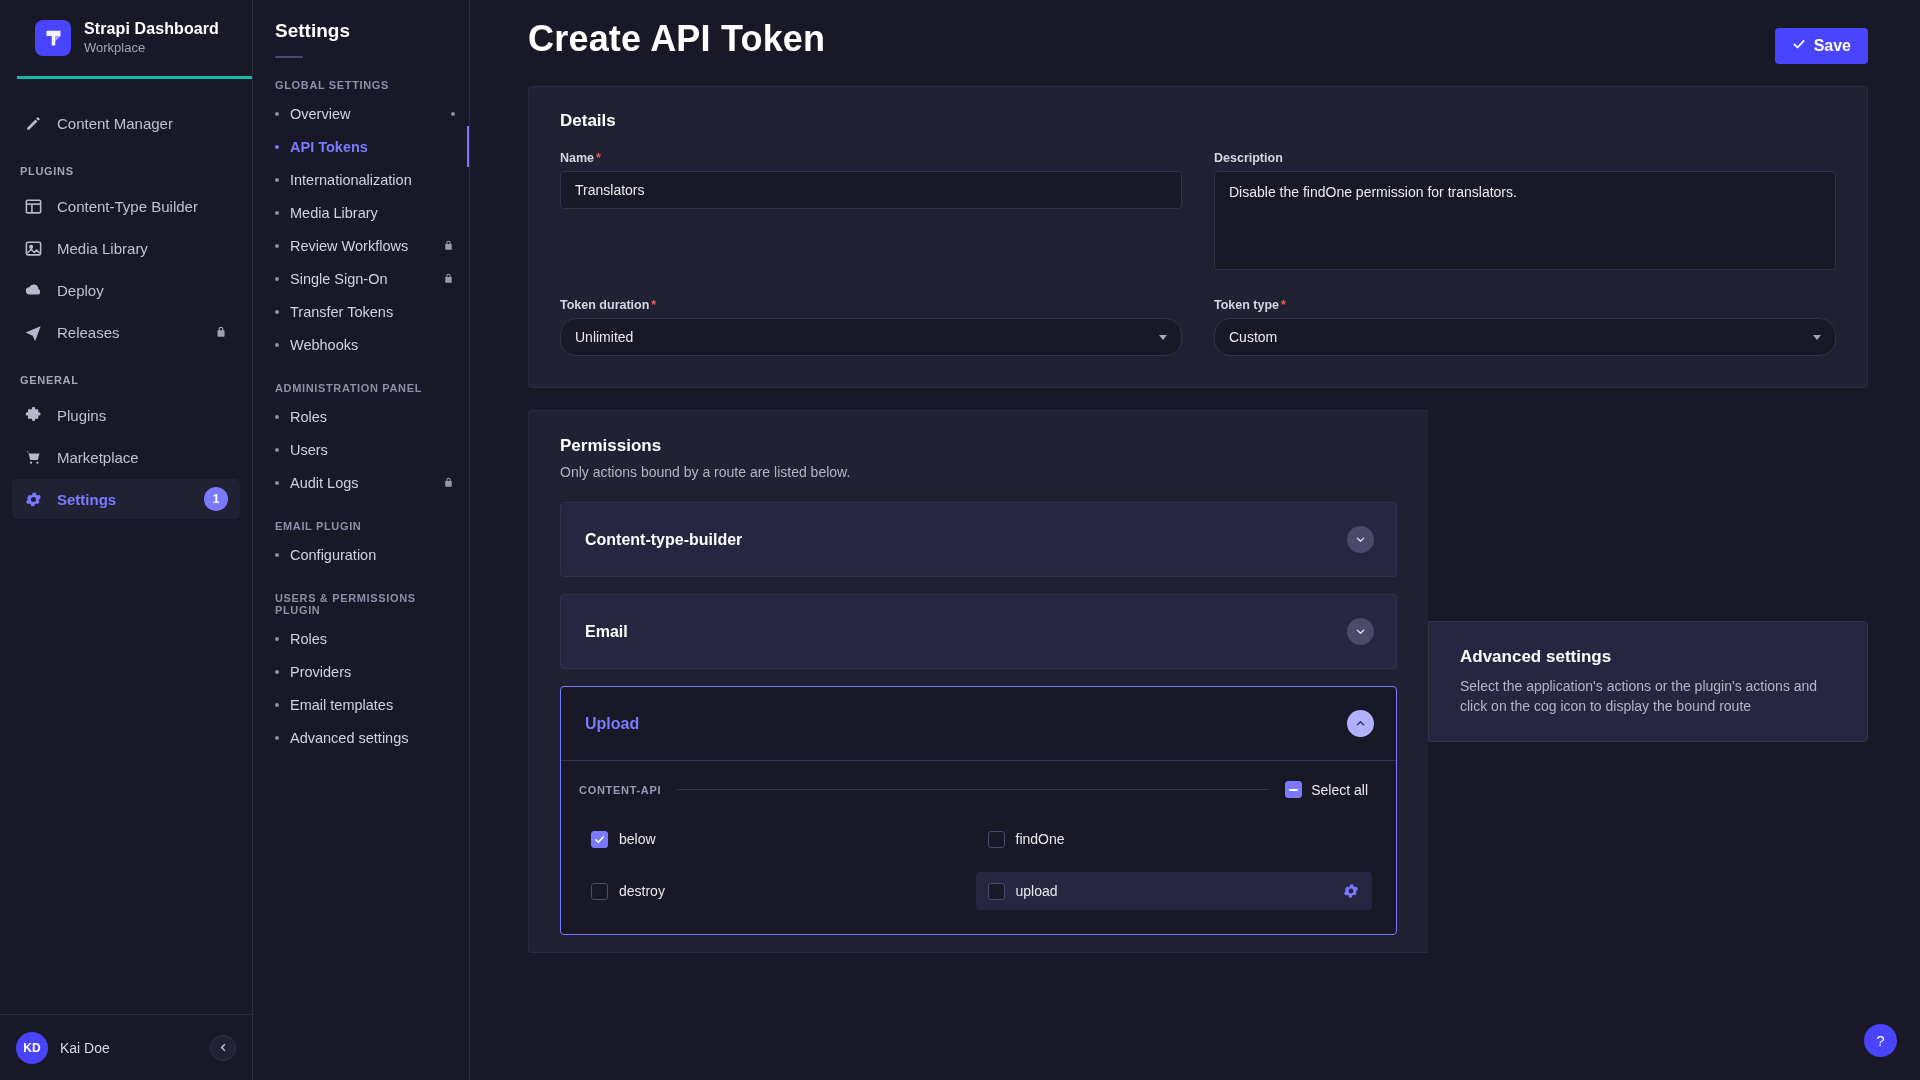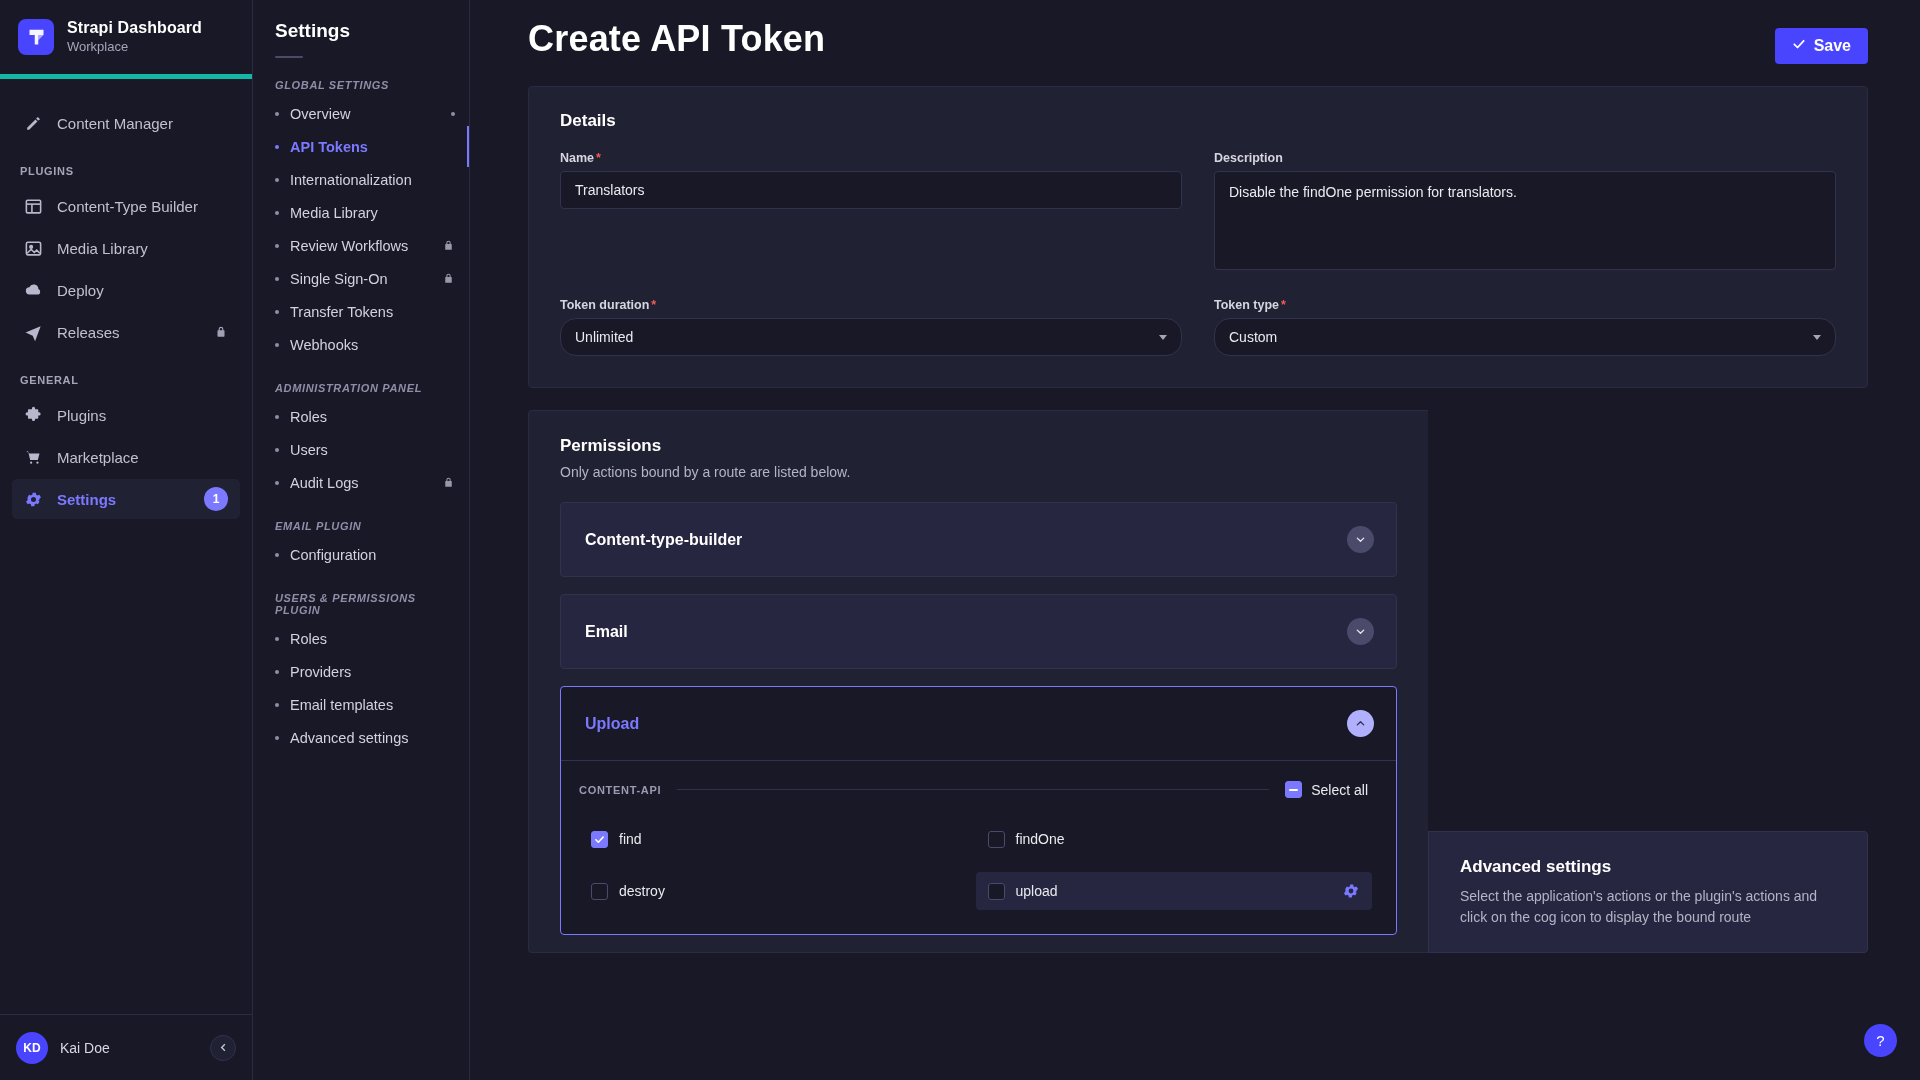--- a/index.html
+++ b/index.html
@@ -16,21 +16,22 @@
   .sidebar {
     width: 253px; height: 1080px; flex: 0 0 253px;
     background: #181826;
     border-right: 1px solid #282b41;
     display: flex; flex-direction: column;
   }
   .sb-header {
     height: 79px; flex: 0 0 79px;
     display: flex; align-items: center; gap: 13px;
     padding: 0 18px;
-    border-bottom: 5px solid #14b8a6;
+    border-bottom: 3px solid #14b8a6;
+    margin-left: 17px;
   }
   .sb-logo {
     width: 36px; height: 36px; border-radius: 8px;
     background: #4945ff;
     display: flex; align-items: center; justify-content: center;
     flex: 0 0 36px;
   }
   .sb-logo svg { width: 21px; height: 21px; }
   .sb-brand-text { display: flex; flex-direction: column; justify-content: center; line-height: 1.25; }
   .sb-title { font-size: 16px; font-weight: bold; color: #ffffff; letter-spacing: .1px; }
@@ -84,21 +85,21 @@
   .subnav {
     width: 217px; flex: 0 0 217px; height: 1080px;
     background: #181826; border-right: 1px solid #282b41;
     padding: 0 0 0 0; overflow: hidden;
   }
   .subnav-head { padding: 20px 22px 0 22px; }
   .subnav-title { font-size: 19px; font-weight: bold; color: #ffffff; }
   .subnav-rule { width: 28px; height: 2px; background: #4a4a6a; margin-top: 14px; border-radius: 1px; }
   .subnav-section {
     font-size: 11px; font-weight: bold; letter-spacing: .65px;
-    color: #8e8ea9; text-transform: uppercase; padding: 0 22px; margin: 21px 0 6px 0; font-style: italic;
+    color: #8e8ea9; text-transform: uppercase; padding: 0 22px; margin: 21px 0 6px 0;
   }
   .subnav-item {
     display: flex; align-items: center; gap: 11px;
     height: 33px; padding: 0 14px 0 22px; cursor: pointer;
     color: #d2d2e0; font-size: 14.5px; position: relative;
   }
   .subnav-item.active { color: #7b79ff; font-weight: bold; }
   .subnav-item.active::after {
     content: ""; position: absolute; right: 0; top: -4px; bottom: -4px;
     width: 2.5px; background: #7b79ff;
@@ -155,21 +156,21 @@
   .select {
     width: 100%; height: 38px; background: #181826;
     border: 1px solid #32324d; border-radius: 16px;
     color: #eaeaef; font-size: 14px; padding: 0 14px;
     display: flex; align-items: center; justify-content: space-between;
     cursor: pointer;
   }
   .caret { width: 0; height: 0; border-left: 4.5px solid transparent; border-right: 4.5px solid transparent; border-top: 5px solid #a5a5ba; }
 
   
-  .perm-row { display: flex; gap: 0; margin-top: 22px; align-items: flex-end; }
+  .perm-row { display: flex; gap: 0; margin-top: 22px; align-items: center; }
   .perm-left {
     flex: 1 1 auto; background: #212134;
     border: 1px solid #282b41; border-right: none;
     border-radius: 4px 0 0 4px; padding: 25px 31px 0 31px;
   }
   .perm-title { font-size: 17px; font-weight: bold; color: #ffffff; }
   .perm-sub { font-size: 14px; color: #b4b4c6; margin-top: 8px; }
 
   .accordion-wrap { margin-top: 22px; }
   .accordion {
@@ -562,21 +563,21 @@
                   </span>
                 </div>
 
                 <div class="perm-grid">
                   <div class="perm-item">
                     <span class="cb checked">
                       <svg viewBox="0 0 24 24" fill="none" stroke="#fff" stroke-width="3.5" stroke-linecap="round" stroke-linejoin="round">
                           <path d="M4 12.5l5.5 5.5L20 6.5"></path>
                         </svg>
                     </span>
-                    <span class="perm-item-label">find</span>
+                    <span class="perm-item-label">below</span>
                   </div>
 
                   <div class="perm-item">
                     <span class="cb"></span>
                     <span class="perm-item-label">findOne</span>
                   </div>
 
                   <div class="perm-item">
                     <span class="cb"></span>
                     <span class="perm-item-label">destroy</span>

